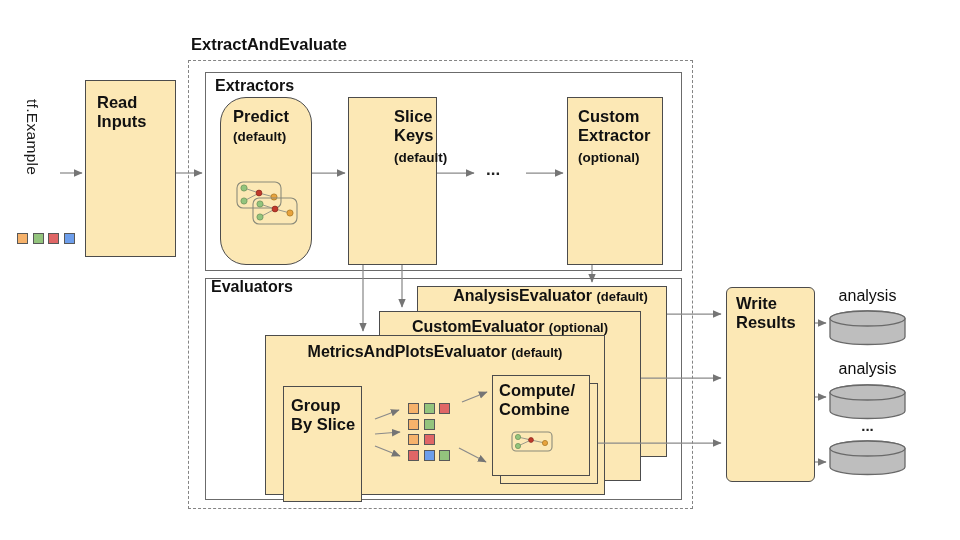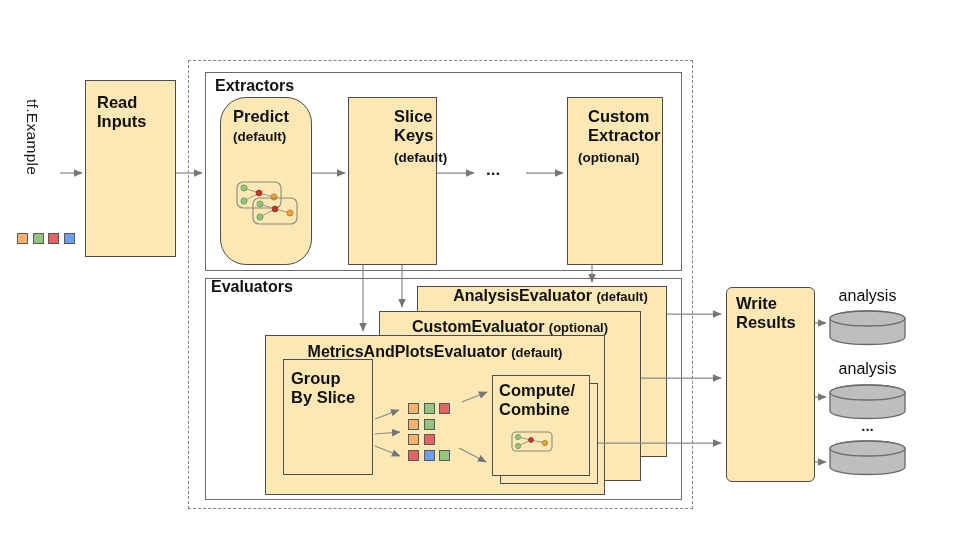--- a/index.html
+++ b/index.html
@@ -59,20 +59,21 @@
         <div class="sq" style="background: rgb(224, 102, 102);"></div>
         <div class="sq" style="background: rgb(109, 158, 235);"></div>
       </div>
     </div>
 
   <div class="tanbox" style="left:85px;top:80px;width:91px;height:177px;">
     <div class="box-title" style="padding:12px 0 0 11px;">Read
 Inputs</div>
   </div>
 
+  <div class="abs bold-label" style="left:191px;top:35px;font-size:16.5px;">ExtractAndEvaluate</div>
   <div class="dashed" style="left:188px;top:60px;width:505px;height:449px;"></div>
 
   <div class="container" style="left:205px;top:72px;width:477px;height:199px;"></div>
   <div class="abs bold-label" style="left:215px;top:77px;">Extractors</div>
 
   <div class="tanbox" style="left:220px;top:97px;width:92px;height:168px;border-radius:26px;">
     <div class="box-title" style="padding:9px 0 0 12px;">Predict</div>
     <div class="box-sub" style="padding:3px 0 0 12px;">(default)</div>
   </div>
 
@@ -97,21 +98,21 @@
 
   <div class="tanbox" style="left:348px;top:97px;width:89px;height:168px;padding-left:33px;">
     <div class="box-title" style="padding:9px 0 0 12px;">Slice
 Keys</div>
     <div class="box-sub" style="padding:4px 0 0 12px;">(default)</div>
   </div>
 
   <div class="abs ellipsis" style="left:486px;top:160px;">...</div>
 
   <div class="tanbox" style="left:567px;top:97px;width:96px;height:168px;">
-    <div class="box-title" style="padding:9px 0 0 20px;">Custom
+    <div class="box-title" style="padding:9px 0 0 10px;">Custom
 Extractor</div>
     <div class="box-sub" style="padding:4px 0 0 10px;">(optional)</div>
   </div>
 
   <div class="container" style="left:205px;top:278px;width:477px;height:222px;"></div>
   <div class="abs bold-label" style="left:211px;top:266px;margin-top:12px;">Evaluators</div>
 
   <div class="tanbox" style="left:417px;top:286px;width:250px;height:171px;">
     <div class="stack-title" style="top:0;padding-left:17px;">
       <span>AnalysisEvaluator</span>
@@ -126,21 +127,21 @@
     </div>
   </div>
 
   <div class="tanbox" style="left:265px;top:335px;width:340px;height:160px;">
     <div class="stack-title" style="top:7px;">
       <span>MetricsAndPlotsEvaluator</span>
       <span class="sub">(default)</span>
     </div>
   </div>
 
-  <div class="tanbox" style="left:283px;top:359px;width:90px;height:116px;">
+  <div class="tanbox" style="left:283px;top:386px;width:79px;height:116px;">
     <div class="box-title" style="padding:9px 0 0 7px;">Group
 By Slice</div>
   </div>
 
   <div class="abs grid-col" style="left:408px;top:403px;">
       <div class="sq-row">
         <div class="sq" style="background: rgb(246, 178, 107);"></div>
         <div class="sq" style="background: rgb(147, 196, 125);"></div>
         <div class="sq" style="background: rgb(224, 102, 102);"></div>
       </div>

